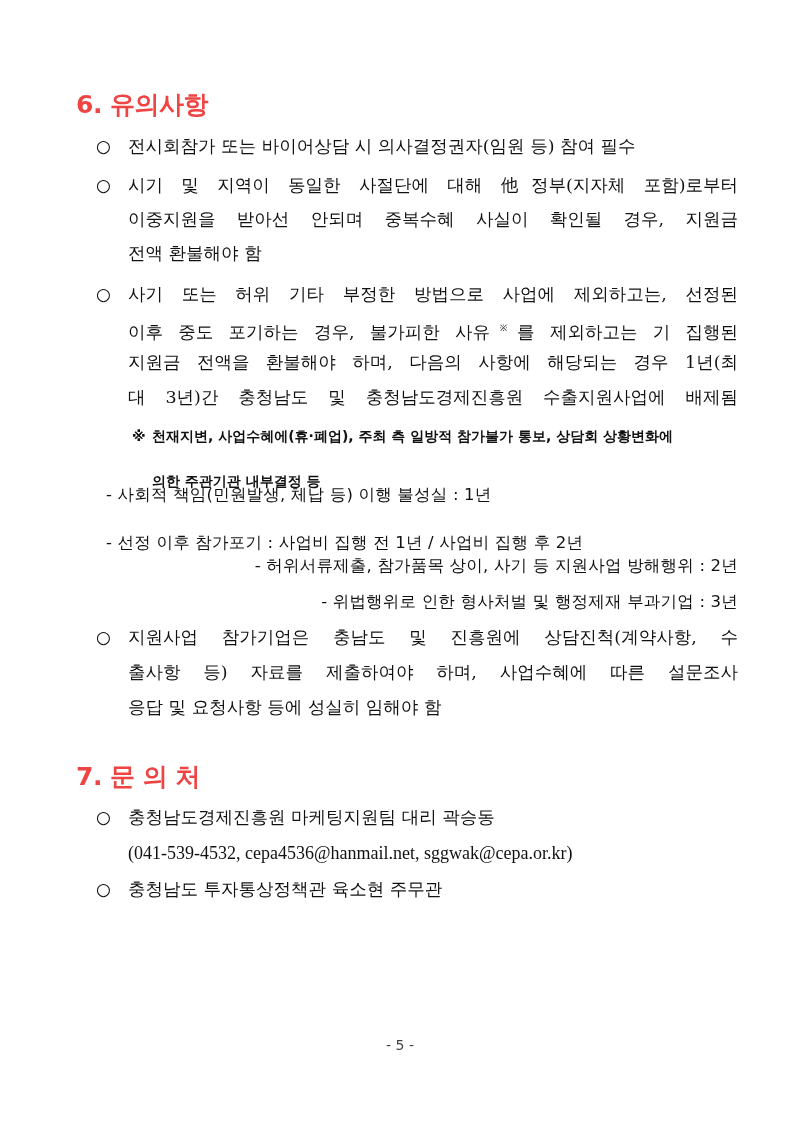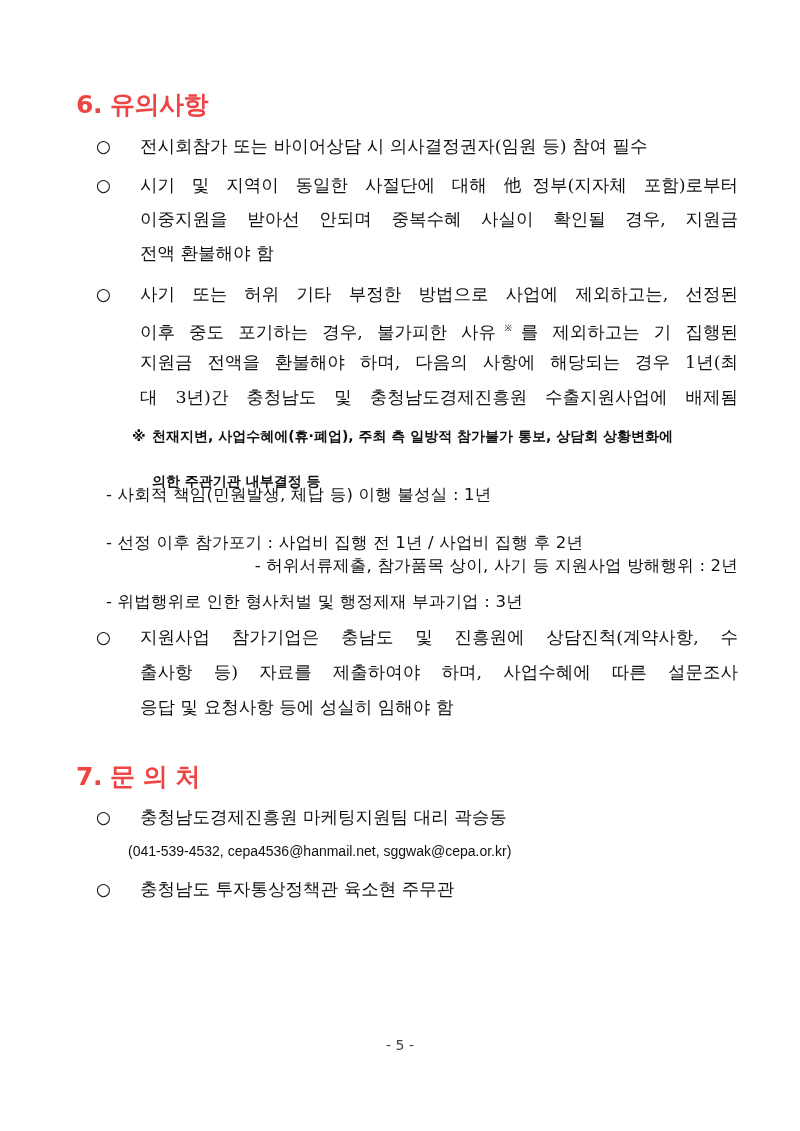--- a/index.html
+++ b/index.html
@@ -3,25 +3,25 @@
 <meta charset="utf-8">
 <style>
   html, body { margin: 0; padding: 0; background: #ffffff; }
   body { width: 800px; height: 1131px; position: relative; overflow: hidden;
          font-family: "DejaVu Serif", "Liberation Serif", serif; color: #111; }
   .page { position: absolute; left: 0; top: 0; width: 800px; height: 1131px; }
   .heading { position: absolute; left: 76px; font-family: "DejaVu Sans", "Liberation Sans", sans-serif;
              font-weight: bold; font-size: 25px; letter-spacing: -0.5px; color: #ef4444; }
   .line { position: absolute; font-size: 17.5px; white-space: nowrap; line-height: 22px; }
   .bullet { position: absolute; left: 96px; font-size: 17px; font-family: "DejaVu Sans", sans-serif; }
-  .txt { position: absolute; left: 128px; right: 62px; text-align: justify; text-align-last: justify; margin-left: 12px; }
+  .txt { position: absolute; left: 128px; right: 62px; text-align: justify; text-align-last: justify; }
   .txt.last { text-align-last: left; }
   .note { position: absolute; font-family: "DejaVu Sans", "Liberation Sans", sans-serif; font-weight: bold; font-size: 14px; white-space: nowrap; line-height: 20px; }
   .dash { position: absolute; left: 106px; right: 62px; font-family: "DejaVu Sans", "Liberation Sans", sans-serif; font-size: 16.5px; white-space: nowrap; letter-spacing: 0.2px; }
-  .contact { position: absolute; left: 128px; font-family: Liberation Sans, sans-serif; font-size: 14px; white-space: nowrap; }
+  .contact { position: absolute; left: 128px; font-family: Liberation Serif, serif; font-size: 18px; white-space: nowrap; }
   .pagenum { position: absolute; left: 0; width: 800px; top: 1037px; text-align: center; font-family: "DejaVu Sans", sans-serif; font-size: 14px; color: #444; }
   sup { font-size: 9px; vertical-align: 7px; }
 </style>
 </head>
 <body>
 
 <div class="page">
 
   <div class="heading" style="top:88px;">6. 유의사항</div>
 
@@ -55,21 +55,21 @@
     <span class="txt">대 3년)간 충청남도 및 충청남도경제진흥원 수출지원사업에 배제됨</span>
   </div>
 
   <div class="note" style="top:426px; left:132px;">※</div>
   <div class="note" style="top:426px; left:152px;">천재지변, 사업수혜에(휴·폐업), 주최 측 일방적 참가불가 통보, 상담회 상황변화에</div>
   <div class="note" style="top:471px; left:152px;">의한 주관기관 내부결정 등</div>
 
   <div class="dash" style="top:484px;">- 사회적 책임(민원발생, 체납 등) 이행 불성실 : 1년</div>
   <div class="dash" style="top:532px;">- 선정 이후 참가포기 : 사업비 집행 전 1년 / 사업비 집행 후 2년</div>
   <div class="dash" style="top:555px;text-align:right;">- 허위서류제출, 참가품목 상이, 사기 등 지원사업 방해행위 : 2년</div>
-  <div class="dash" style="top:591px;">- 위법행위로 인한 형사처벌 및 행정제재 부과기업 : 3년</div>
+  <div class="dash" style="top:591px;text-align:right;">- 위법행위로 인한 형사처벌 및 행정제재 부과기업 : 3년</div>
 
   <div class="line" style="top:626px; left:0; right:0;">
     <span class="bullet">○</span>
     <span class="txt">지원사업 참가기업은 충남도 및 진흥원에 상담진척(계약사항, 수</span>
   </div>
   <div class="line" style="top:661px; left:0; right:0;">
     <span class="txt">출사항 등) 자료를 제출하여야 하며, 사업수혜에 따른 설문조사</span>
   </div>
   <div class="line" style="top:696px; left:0; right:0;">
     <span class="txt last">응답 및 요청사항 등에 성실히 임해야 함</span>

